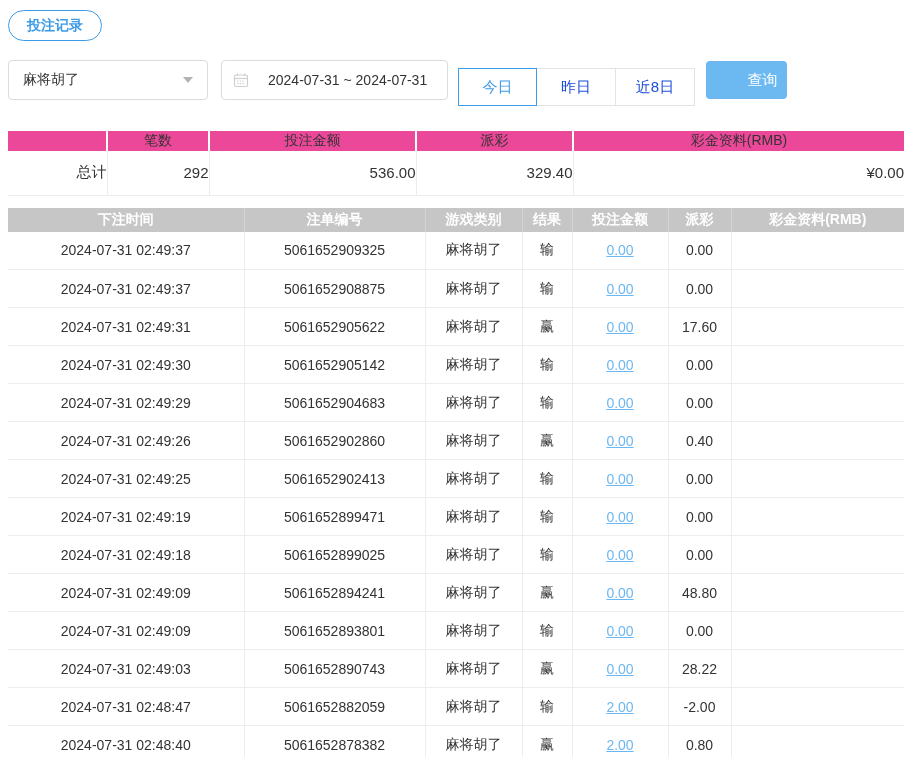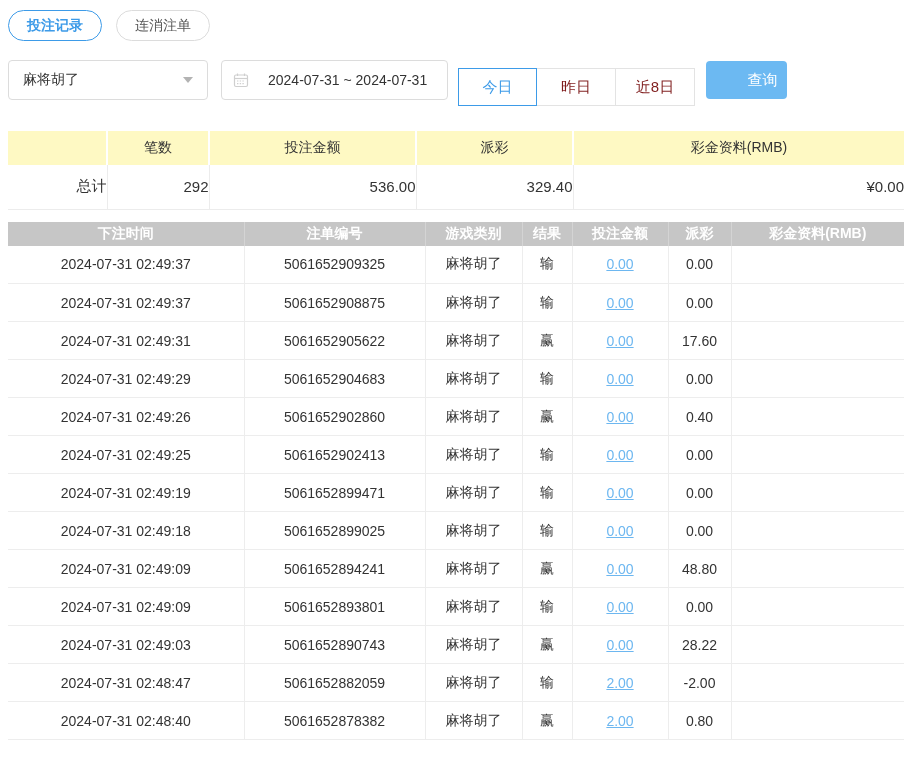--- a/index.html
+++ b/index.html
@@ -17,32 +17,32 @@
   
   .filter-row { margin-top:13px; display:flex; align-items:center; }
   .select { width:200px; height:40px; border:1px solid #dcdcdc; border-radius:4px;
     display:flex; align-items:center; justify-content:space-between; padding:0 14px; cursor:pointer; }
   .caret { width:0; height:0; border-left:5px solid transparent; border-right:5px solid transparent;
     border-top:6px solid #b3b3b3; }
   .date-input { margin-left:13px; width:227px; height:40px; border:1px solid #dcdcdc;
     border-radius:4px; display:flex; align-items:center; padding:0 11px; gap:19px; cursor:pointer; }
   .cal-icon { flex:0 0 auto; display:flex; }
   .btn-group { margin-left:10px; display:flex; height:38px;margin-top:14px; }
-  .qbtn { width:79px; background:#fff; border:1px solid #e3e3e3; color:#7f1d1d;
+  .qbtn { width:79px; background:#fff; border:1px solid #e3e3e3; color:#1d4ed8;
     font-size:15px; cursor:pointer; font-family:inherit; }
   .qbtn + .qbtn { border-left:none; }
   .qbtn.active { border:1px solid var(--accent,#3d9be8); color:var(--accent,#3d9be8); }
   .qbtn.active + .qbtn { border-left:none; }
   .query-btn { margin-left:11px; width:81px; height:38px; border:none; border-radius:4px;
     background:var(--query_fill,#6cb9f2); color:#fff; font-size:15px; cursor:pointer; font-family:inherit;padding-left:32px; }
 
   
   table { border-collapse:collapse; width:100%; table-layout:fixed; }
   .summary { margin-top:25px; }
-  .summary thead th { background:#fef9c3; height:34px; font-weight:normal; color:#333;
+  .summary thead th { background:#ec4899; height:20px; font-weight:normal; color:#333;
     border-left:2px solid #fff; font-size:14px; }
   .summary thead th:first-child { border-left:none; }
   .summary tbody td { height:44px; text-align:right; font-size:15px;
     border-left:1px solid #ececec; border-bottom:1px solid #ececec; }
   .summary tbody td:first-child { border-left:none; }
 
   
   .records { margin-top:12px; }
   .records thead th { background:var(--table_header_bg,#c6c6c6); color:#fff; height:24px;
     font-weight:bold; font-size:14px; border-left:1px solid #d4d4d4; }
@@ -53,21 +53,20 @@
   .bet-link { color:var(--link,#6db7f0); text-decoration:underline; cursor:pointer; }
   .neg { color:var(--negative,#e85555); }
 </style>
 </head>
 <body>
 
 <div class="page">
 
   <div class="tabs-row">
     <button class="tab active">投注记录</button>
-    <button class="tab">连消注单</button>
   </div>
 
   <div class="filter-row">
     <div class="select">
       <span>麻将胡了</span>
       <span class="caret"></span>
     </div>
     <div class="date-input">
       <span class="cal-icon">
         <svg width="16" height="16" viewBox="0 0 16 16" fill="none" stroke="#cfcfcf" stroke-width="1.2">
@@ -160,20 +159,29 @@
         <tr>
           <td>2024-07-31 02:49:31</td>
           <td>5061652905622</td>
           <td>麻将胡了</td>
           <td>赢</td>
           <td><a class="bet-link">0.00</a></td>
           <td>17.60</td>
           <td></td>
         </tr>
         <tr>
+          <td>2024-07-31 02:49:30</td>
+          <td>5061652905142</td>
+          <td>麻将胡了</td>
+          <td>输</td>
+          <td><a class="bet-link">0.00</a></td>
+          <td>0.00</td>
+          <td></td>
+        </tr>
+        <tr>
           <td>2024-07-31 02:49:29</td>
           <td>5061652904683</td>
           <td>麻将胡了</td>
           <td>输</td>
           <td><a class="bet-link">0.00</a></td>
           <td>0.00</td>
           <td></td>
         </tr>
         <tr>
           <td>2024-07-31 02:49:26</td>

